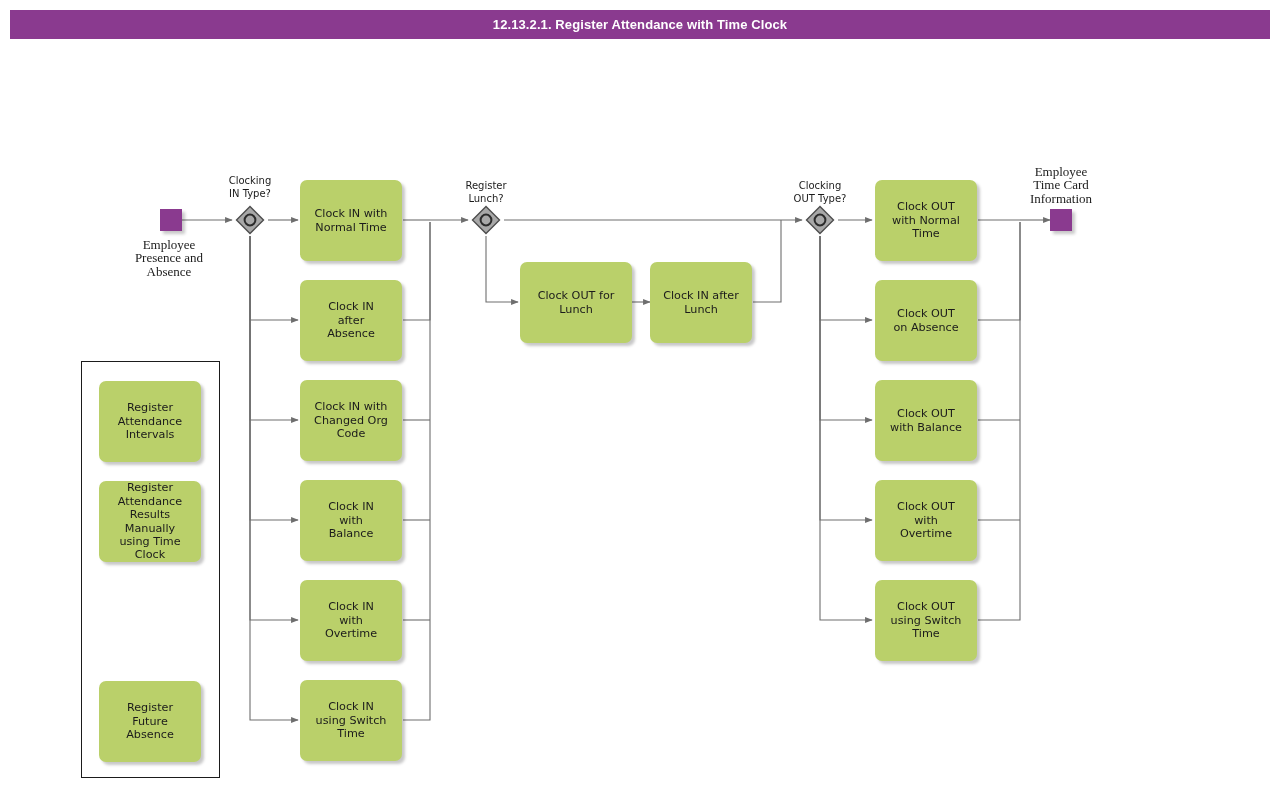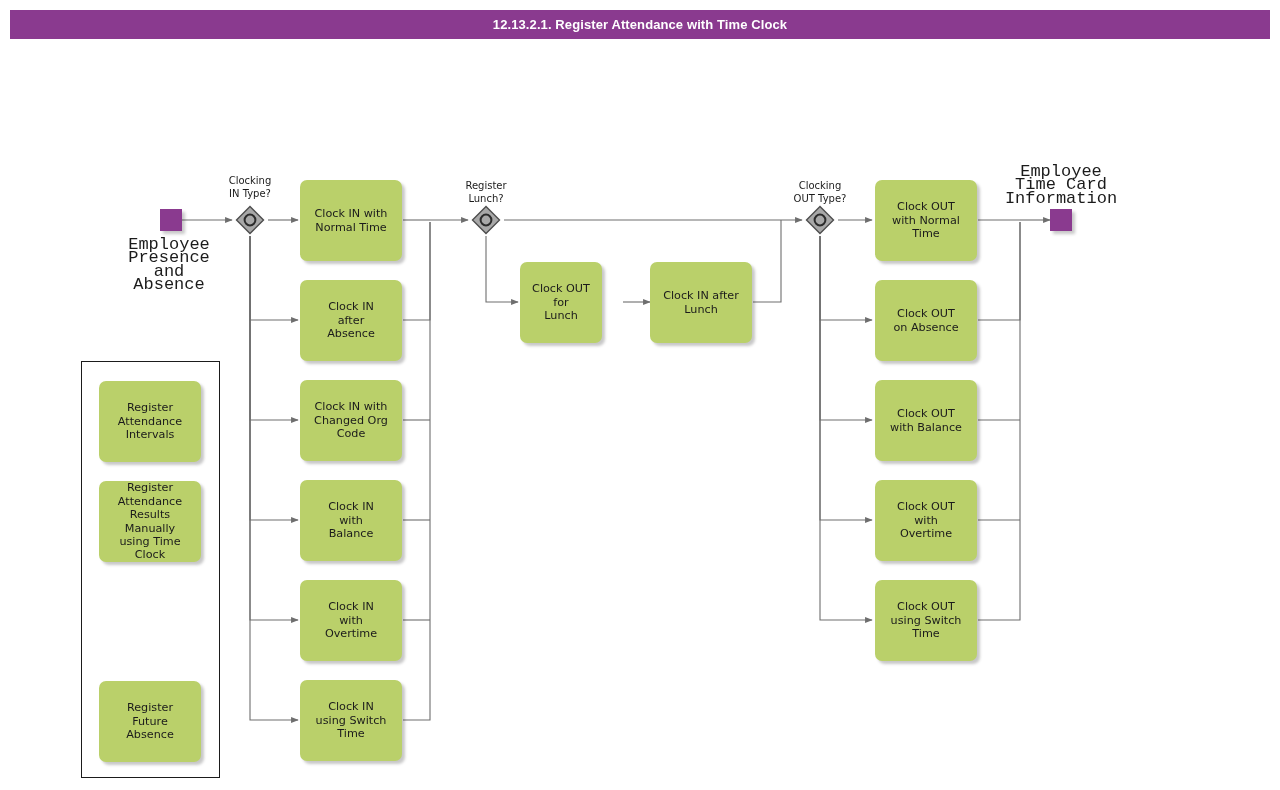--- a/index.html
+++ b/index.html
@@ -78,24 +78,24 @@
   .event {
     position: absolute;
     width: 22px;
     height: 22px;
     background: #8a3a8f;
     box-shadow: 3px 3px 3px rgba(0,0,0,0.22);
   }
   .event-label {
     position: absolute;
     color: #1b1b1b;
-    font-size: 17px;
+    font-size: 13px;
     line-height: 13.4px;
     text-align: center;
-    font-family: Liberation Mono, monospace;
+    font-family: Liberation Serif, serif;
     white-space: pre-line;
   }
 
   
   .gateway {
     position: absolute;
     width: 30px;
     height: 30px;
   }
   .gateway-label {
@@ -255,21 +255,21 @@
     <span class="task-label">Clock IN
 with
 Overtime</span>
   </div>
   <div class="task" style="left:300px; top:680px; width:102px; height:81px;">
     <span class="task-label">Clock IN
 using Switch
 Time</span>
   </div>
 
-  <div class="task" style="left:520px; top:262px; width:82px; height:81px;">
+  <div class="task" style="left:520px; top:262px; width:112px; height:81px;">
     <span class="task-label">Clock OUT for
 Lunch</span>
   </div>
   <div class="task" style="left:650px; top:262px; width:102px; height:81px;">
     <span class="task-label">Clock IN after
 Lunch</span>
   </div>
 
   <div class="task" style="left:875px; top:180px; width:102px; height:81px;">
     <span class="task-label">Clock OUT

